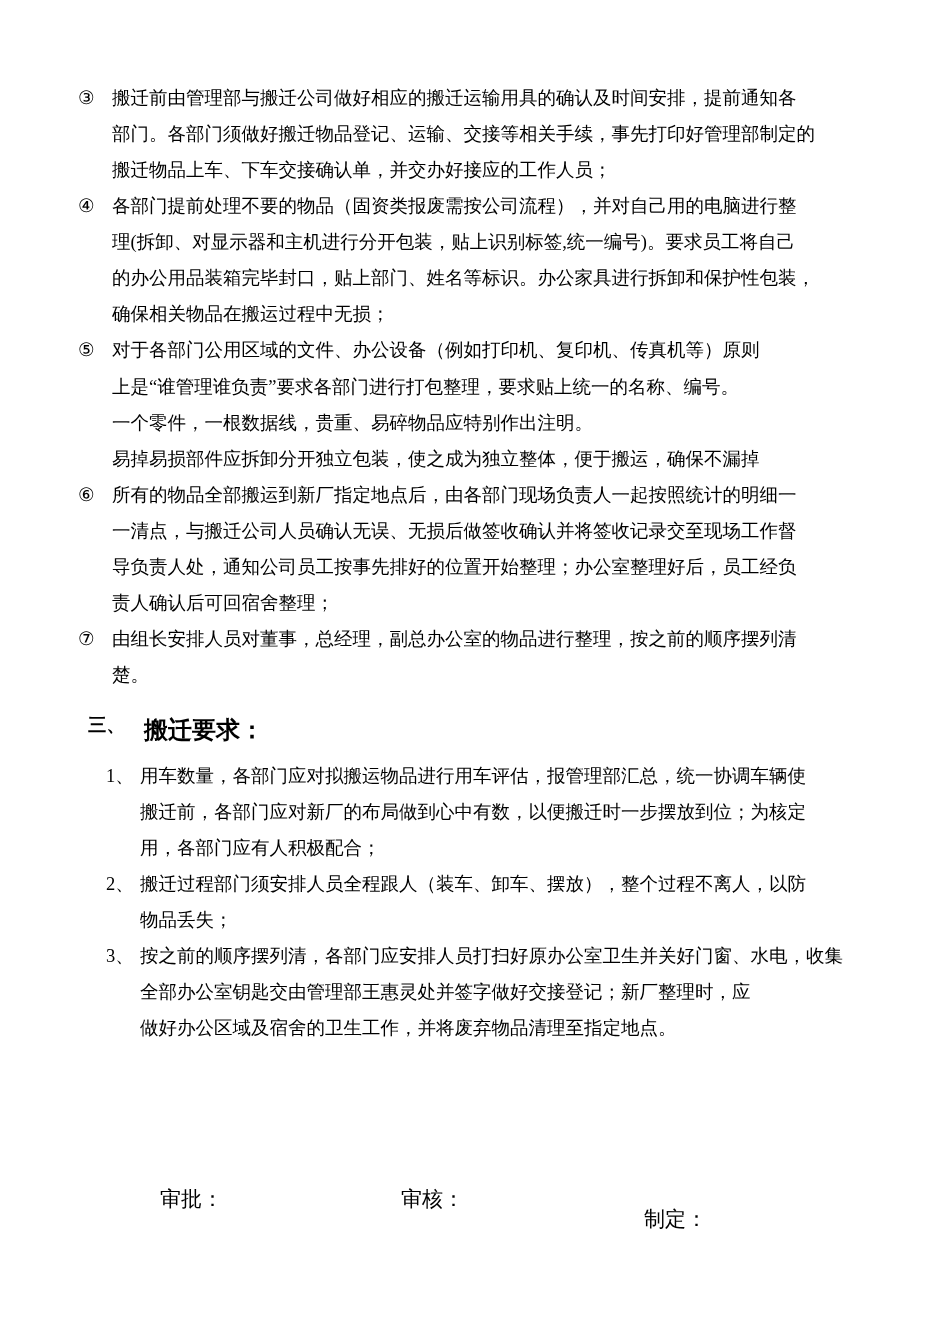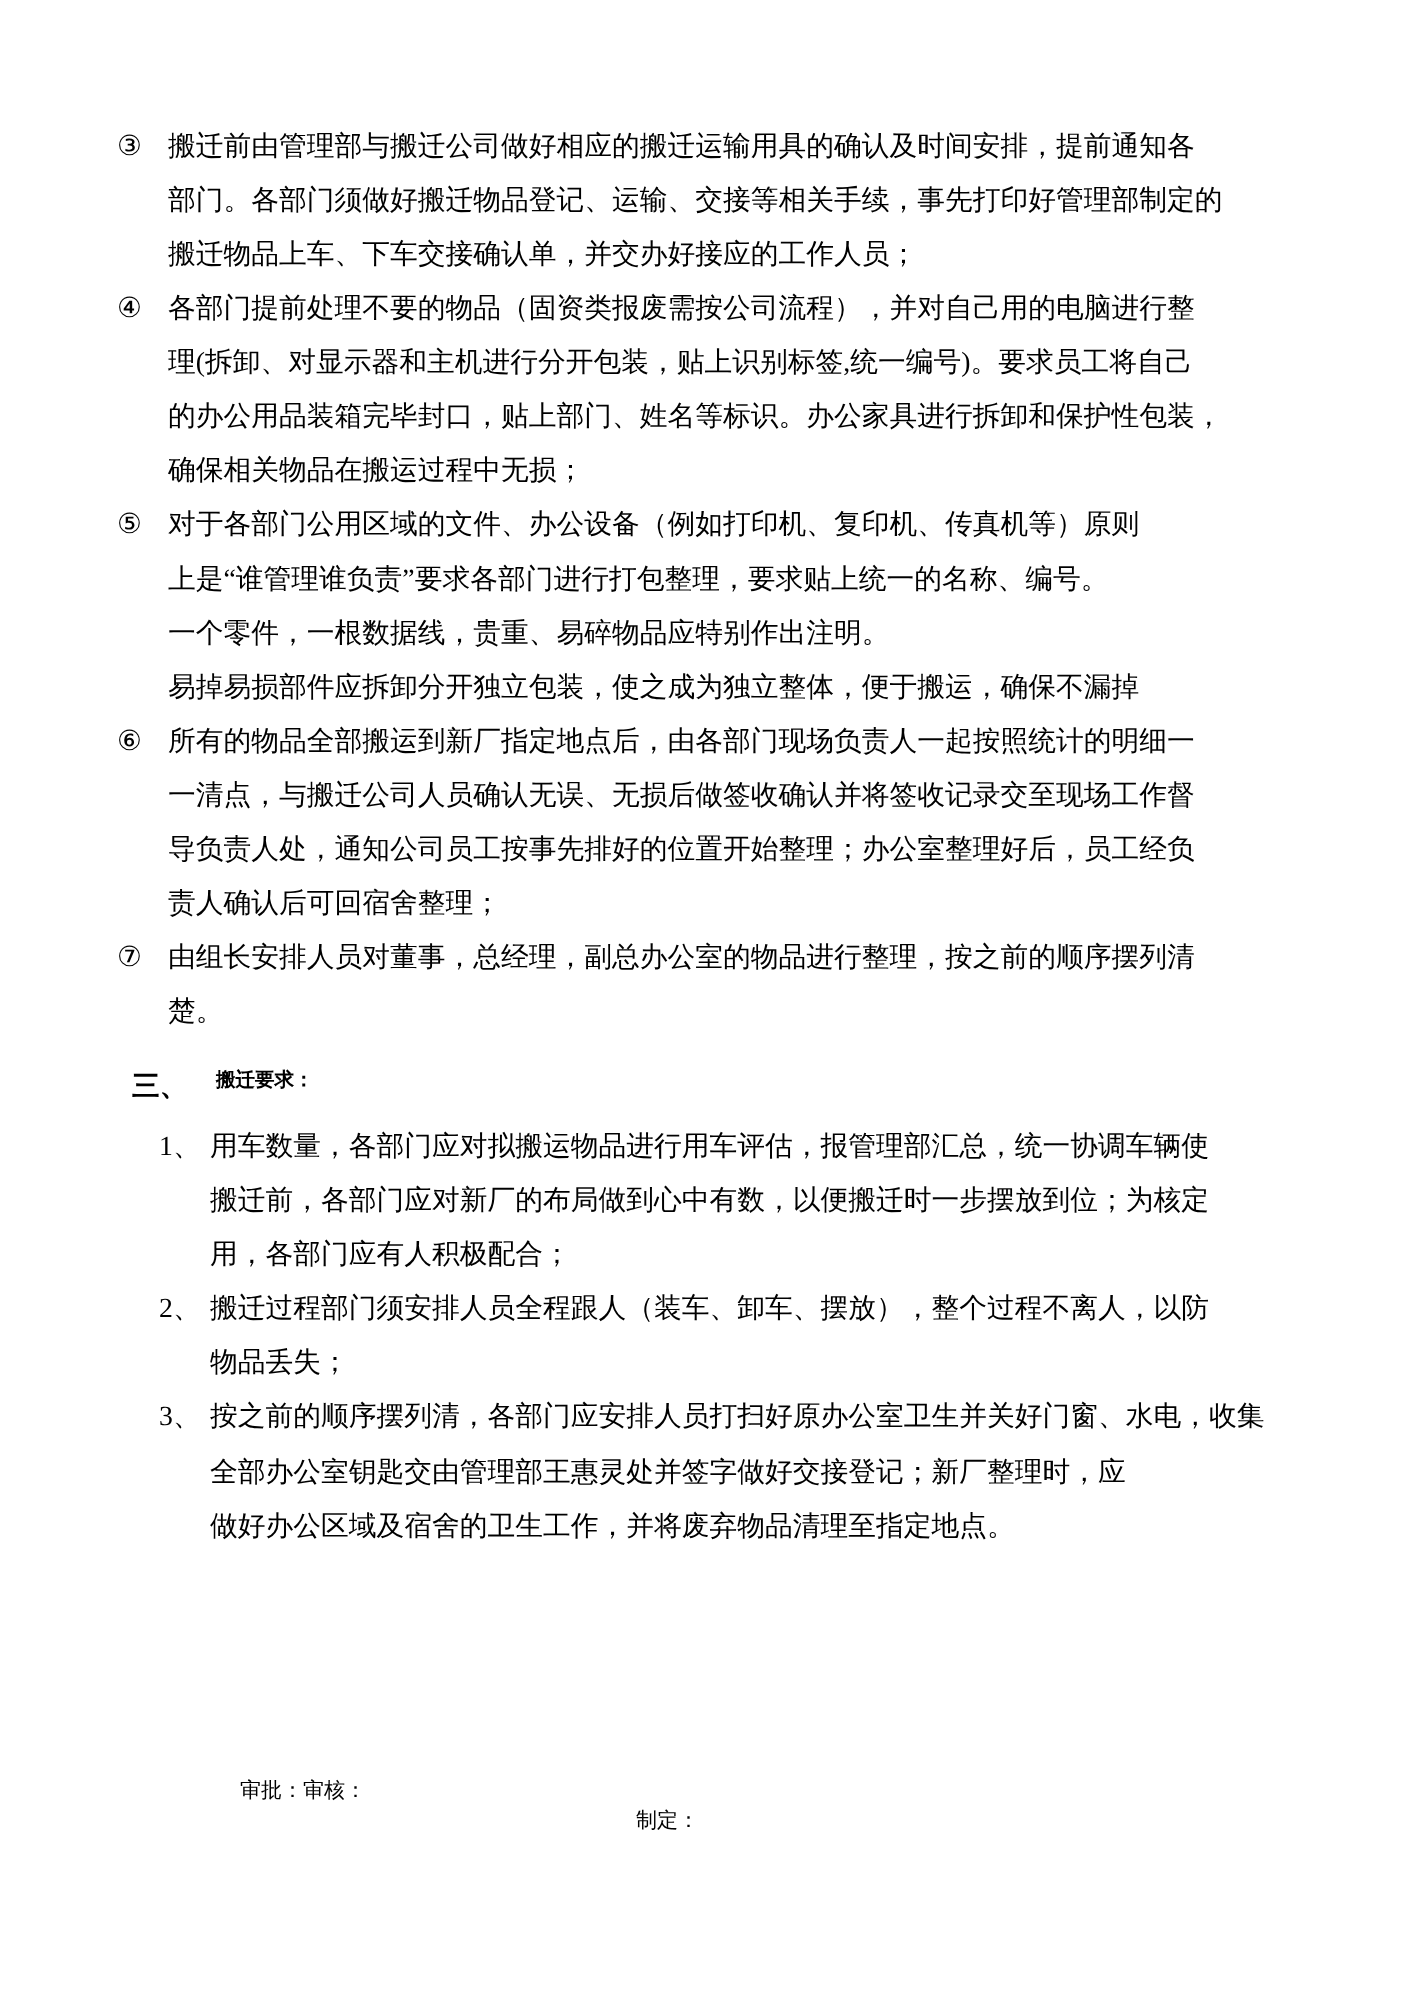--- a/index.html
+++ b/index.html
@@ -60,21 +60,21 @@
     margin-bottom: 4px;
     padding-left: 10px;
   }
   .section-heading .sec-num {
     flex: 0 0 auto;
     width: 56px;
     font-size: 18.5px;
   }
   .section-heading .sec-title {
     flex: 1 1 auto;
-    font-size: 13px;
+    font-size: 24px;
   }
 
   
   .subitem {
     display: flex;
     align-items: flex-start;
     padding-left: 28px;
   }
   .subitem .marker {
     flex: 0 0 auto;
@@ -91,27 +91,27 @@
     display: block;
     white-space: nowrap;
   }
 
   .signature-row {
     position: absolute;
     left: 78px;
     right: 78px;
     top: 1185px;
     display: flex;
-    font-size: 14px;
+    font-size: 21px;
   }
   .signature-row .sig {
     white-space: nowrap;
   }
   .sig-approve { margin-left: 82px; }
-  .sig-review  { }
+  .sig-review  { margin-left: 178px; }
   .sig-make    { margin-left: 180px; margin-top: 20px; }
 </style>
 </head>
 <body>
 
 <div class="page">
 
   <div class="doc-body">
 
     <div class="item">

